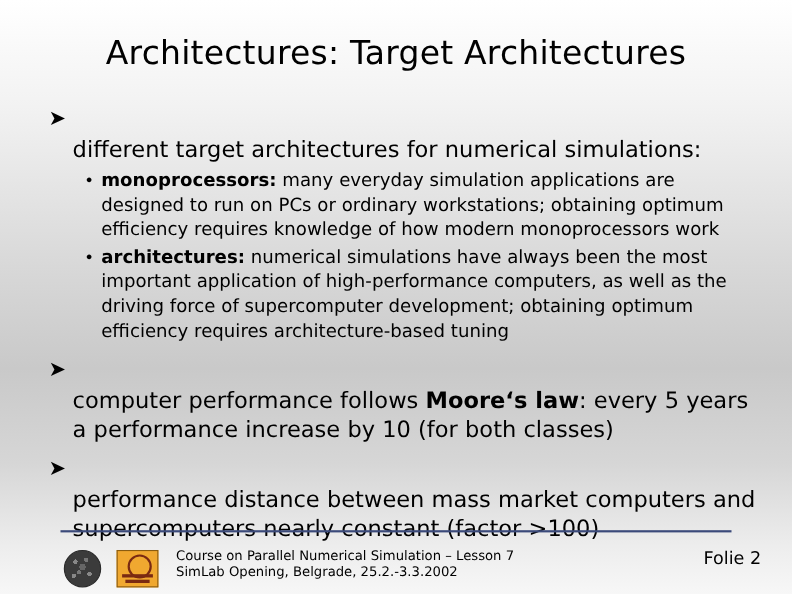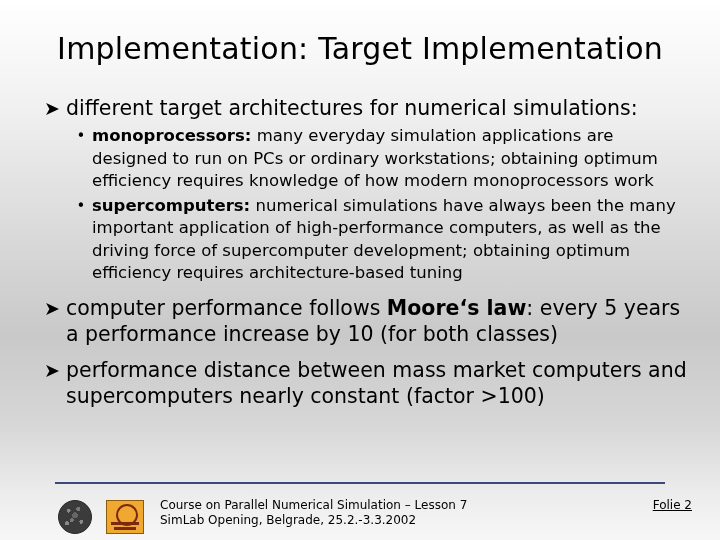--- a/index.html
+++ b/index.html
@@ -46,20 +46,21 @@
   }
   .lvl1 .bullet {
     width: 22px;
     flex: 0 0 22px;
     font-size: 19px;
     line-height: 26px;
     color: #000000;
   }
   .lvl1 .txt {
     flex: 1;
+    margin-top: 28px;
   }
   .sub {
     margin-top: 4px;
     margin-left: 26px;
   }
   .lvl2 {
     display: flex;
     align-items: flex-start;
     font-size: 16.5px;
     line-height: 22.5px;
@@ -101,23 +102,22 @@
     text-align: left;
     font-size: 12px;
     line-height: 15px;
     color: #000000;
     top: 6px;
   }
   .footer-right {
     position: absolute;
     right: 28px;
     top: 6px;
-    font-size: 12px;
-    color: #000000;
-    text-decoration: underline;
+    font-size: 16px;
+    color: #000000;
   }
   .logo-left {
     position: absolute;
     left: 58px;
     top: 8px;
     width: 32px;
     height: 32px;
     border-radius: 50%;
     background:
       radial-gradient(circle at 30% 30%, #888 0 2px, transparent 2px),
@@ -163,38 +163,38 @@
     width: 22px;
     height: 3px;
     background: #7a2a12;
   }
 </style>
 </head>
 <body>
 
 <div class="slide">
 
-  <div class="title">Implementation: Target Implementation</div>
+  <div class="title">Architectures: Target Architectures</div>
 
   <div class="body">
 
     <div class="lvl1">
       <span class="bullet">➤</span>
       <span class="txt">different target architectures for numerical simulations:</span>
     </div>
 
     <div class="sub">
       <div class="lvl2">
         <span class="bullet">•</span>
         <span class="txt"><b>monoprocessors:</b><span> many everyday simulation applications are designed to run on PCs or ordinary workstations; obtaining optimum efficiency requires knowledge of how modern monoprocessors work</span></span>
       </div>
 
       <div class="lvl2">
         <span class="bullet">•</span>
-        <span class="txt"><b>supercomputers:</b><span> numerical simulations have always been the many important application of high-performance computers, as well as the driving force of supercomputer development; obtaining optimum efficiency requires architecture-based tuning</span></span>
+        <span class="txt"><b>architectures:</b><span> numerical simulations have always been the most important application of high-performance computers, as well as the driving force of supercomputer development; obtaining optimum efficiency requires architecture-based tuning</span></span>
       </div>
     </div>
 
     <div class="lvl1 spaced">
       <span class="bullet">➤</span>
       <span class="txt"><span>computer performance follows </span><b>Moore‘s law</b><span>: every 5 years a performance increase by 10 (for both classes)</span></span>
     </div>
 
     <div class="lvl1 spaced">
       <span class="bullet">➤</span>

